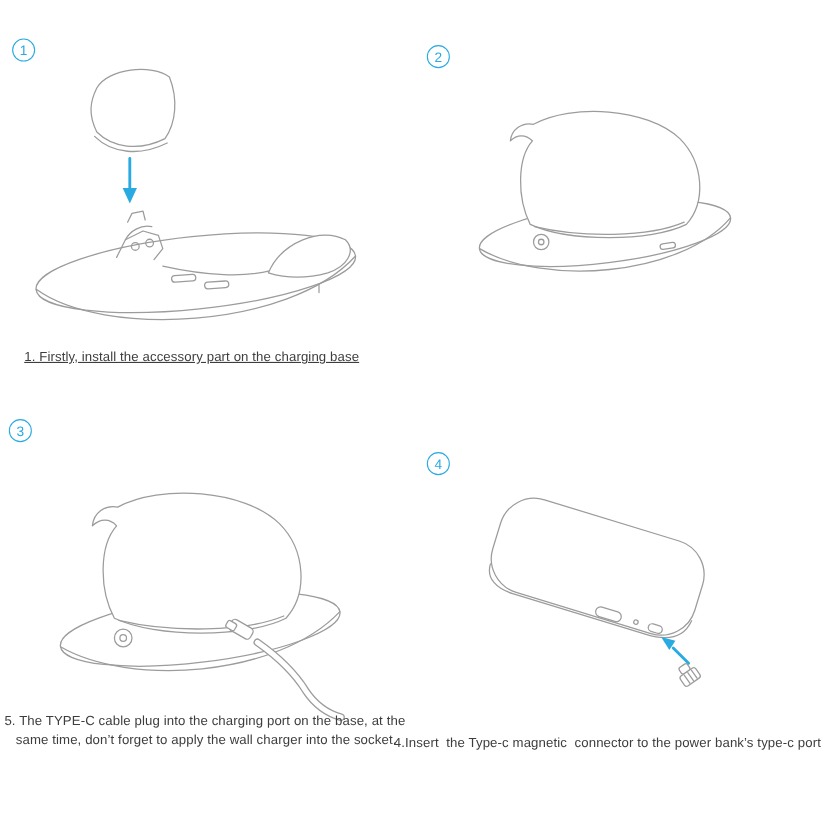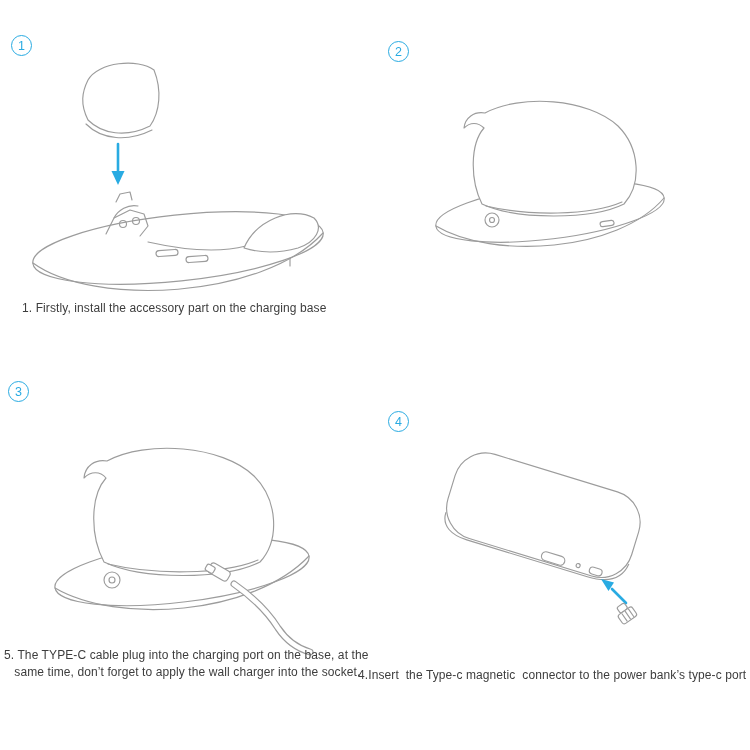--- a/index.html
+++ b/index.html
@@ -66,21 +66,21 @@
       </g>
 
       <rect class="sk" x="138" y="198" width="22" height="6" rx="3" transform="rotate(-4 149 201)"></rect>
       <rect class="sk" x="168" y="204" width="22" height="6" rx="3" transform="rotate(-4 179 207)"></rect>
       <path class="sk" d="M130 190 C170 199 205 200 228 194"></path>
 
       <path class="skf" d="M226 196 C238 168 274 154 296 166 C306 176 298 190 280 196 C262 201 242 201 226 196 Z"></path>
     </g>
   </svg>
 
-  <div class="caption" style="left:22px;top:300px;">1. Firstly, install the accessory part on the charging base</div>
+  <div class="caption" style="left:22px;top:316px;text-decoration:underline;">1. Firstly, install the accessory part on the charging base</div>
 
   <div class="step-badge" style="left:388px;top:41px;">
     <span>2</span>
   </div>
 
   <svg class="illus" style="left:428px;top:92px;" width="250" height="165" viewBox="0 0 250 165" aria-hidden="true">
     <g>
       <ellipse class="skf" cx="122" cy="120" rx="115" ry="27" transform="rotate(-7 122 120)"></ellipse>
       <path class="sk" d="M8 134 C65 168 190 160 236 106"></path>
 

